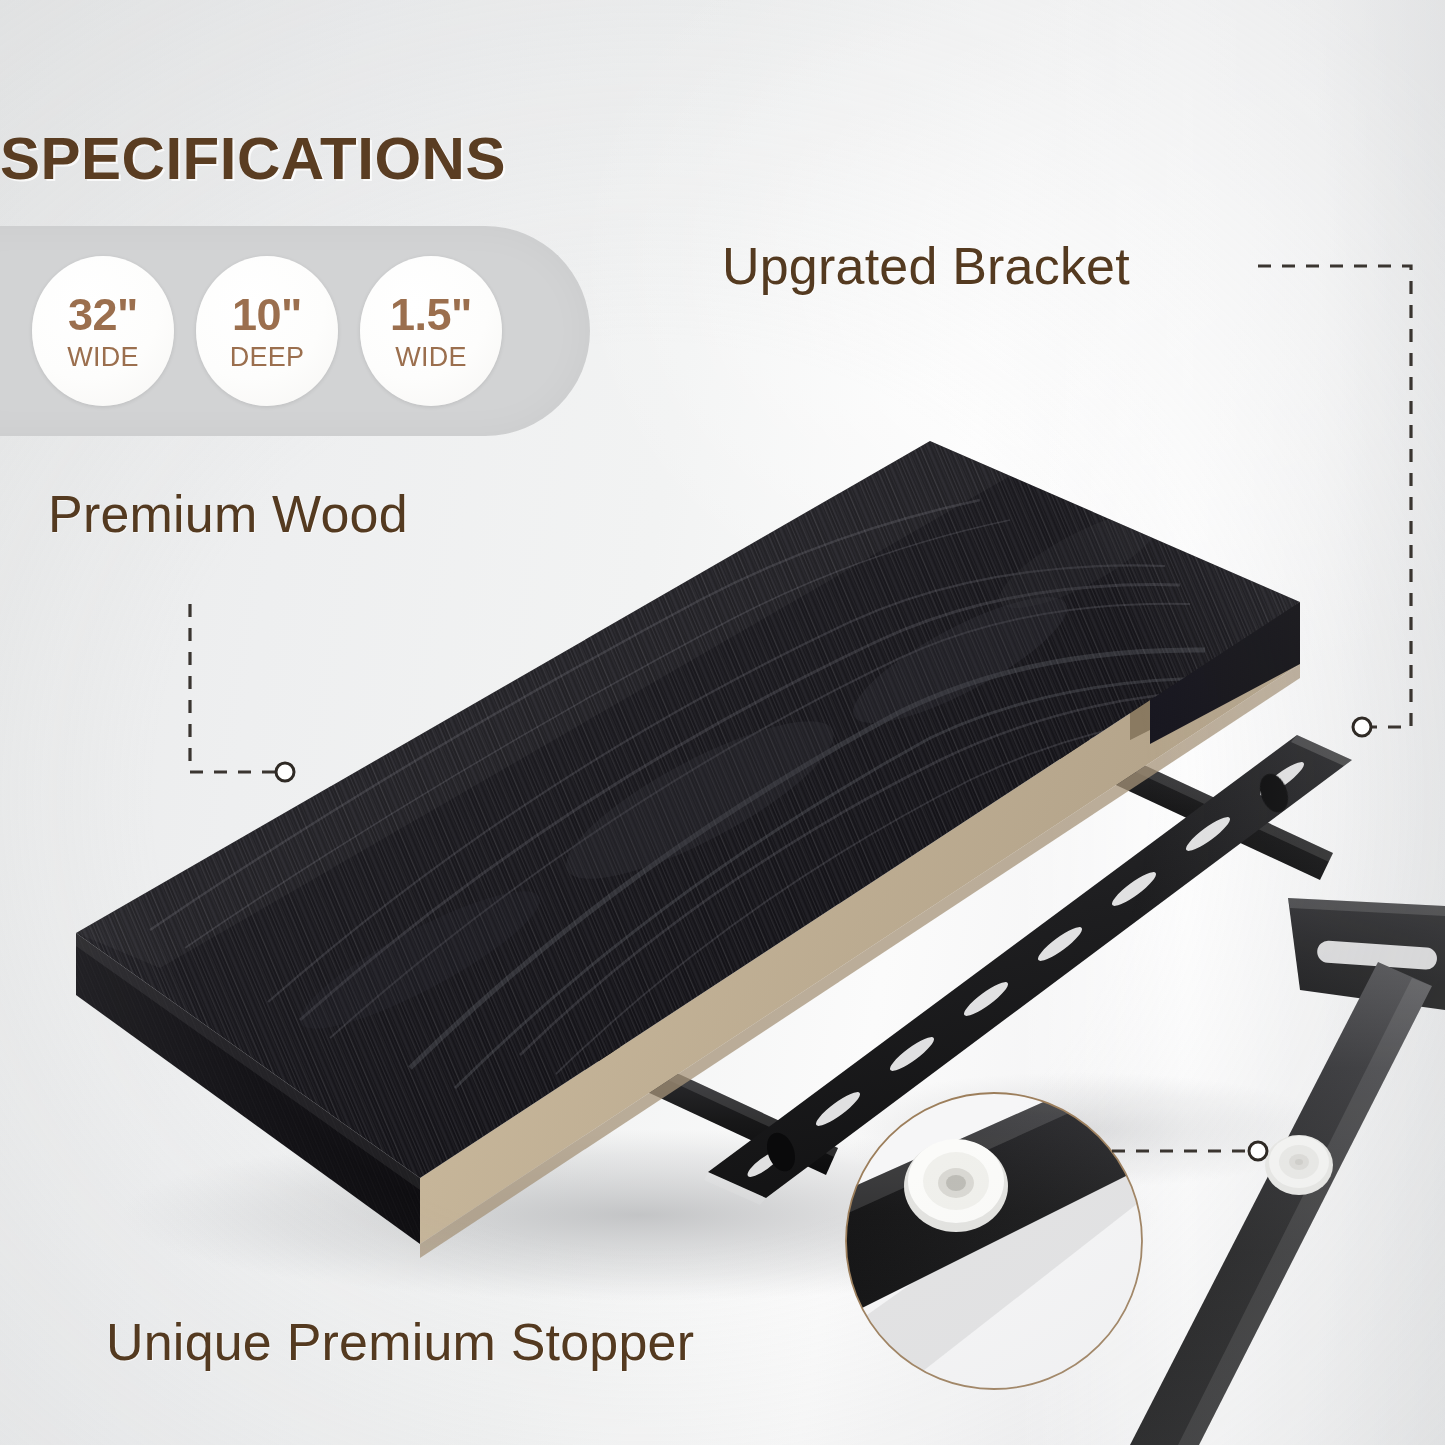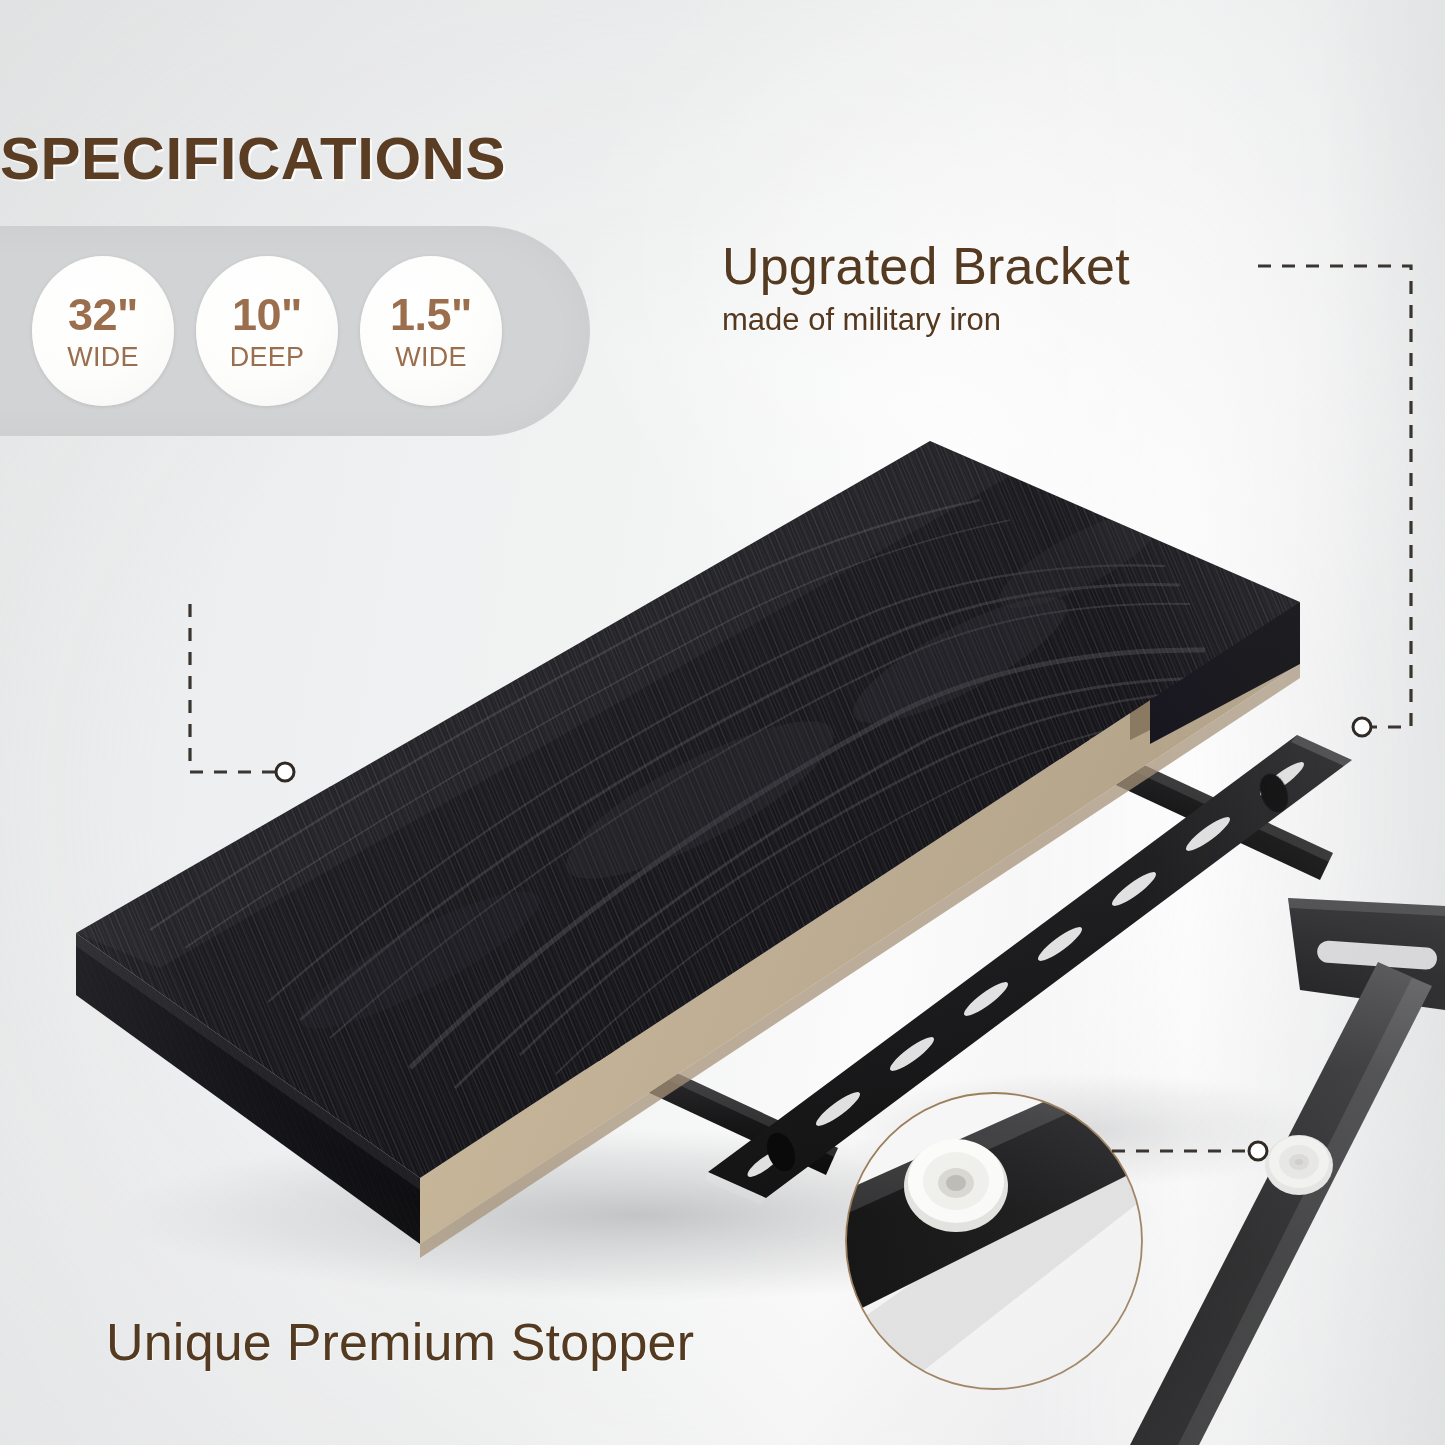--- a/index.html
+++ b/index.html
@@ -359,23 +359,23 @@
       <span class="badge-unit">DEEP</span>
     </div>
     <div class="badge">
       <span class="badge-value">1.5"</span>
       <span class="badge-unit">WIDE</span>
     </div>
   </div>
 
   <div class="callout" id="callout-bracket">
     <div class="c-title">Upgrated Bracket</div>
-    <div class="c-sub">made of military iron</div>
   </div>
 
   <div class="callout" id="callout-wood">
+    <div class="c-title">Premium Wood</div>
   </div>
 
   <div class="callout" id="callout-stopper">
     <div class="c-title">Unique Premium Stopper</div>
   </div>
 
 </div>
 
 </body></html>

